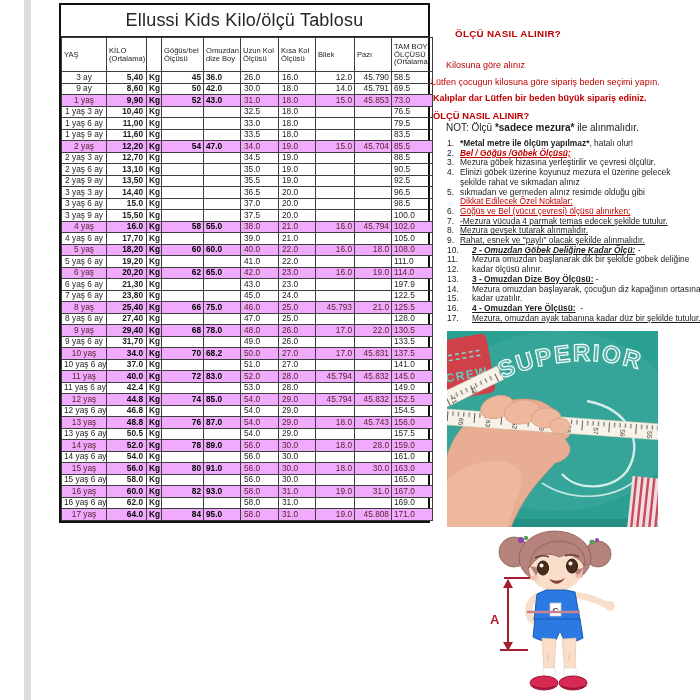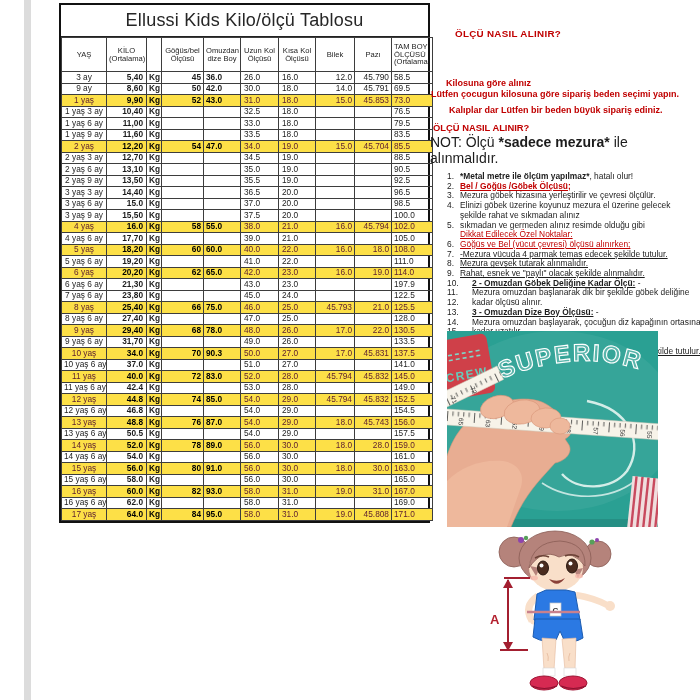--- a/index.html
+++ b/index.html
@@ -6,51 +6,51 @@
   body{width:700px;height:700px;position:relative;background:#fff;overflow:hidden;
        font-family:"Liberation Sans",sans-serif;color:#1c1c1c}
   .gray-strip{position:absolute;left:24px;top:0;width:7px;height:700px;background:#dcdcdc}
 
   
   .table-wrap{position:absolute;left:59px;top:3px;width:371px;border:2px solid #111;box-sizing:border-box;background:#fff}
   .tbl-title{height:31px;border-bottom:1px solid #222;display:flex;align-items:center;justify-content:center;
              font-size:18px;color:#262626;letter-spacing:.2px}
   table{border-collapse:collapse;width:100%;table-layout:fixed}
   th,td{border:1px solid #3d3d3d;padding:0 2px;line-height:1.05;overflow:hidden;box-sizing:border-box}
-  th{height:34px;font-weight:normal;font-size:7.6px;text-align:center;white-space:normal;color:#1c1c1c}
+  th{height:34px;font-weight:normal;font-size:7.6px;text-align:left;white-space:normal;color:#1c1c1c}
   th.c1,th.c3,th.c4{font-weight:normal}
   th.c9{text-align:left}
   td{height:11.5px;font-size:8.3px;white-space:nowrap;color:#1c1c1c}
   td.b{font-weight:bold}
   td.c0{text-align:center}
   td.c1{text-align:right;padding-right:3px}
   td.c2{text-align:left}
   td.c3{text-align:right}
   td.c4{text-align:left}
   td.c5,td.c6{text-align:left;padding-left:3px}
   td.c7,td.c8{text-align:right}
   td.c9{text-align:left}
-  tr.hl{background:#fde047}
+  tr.hl{background:#f0abfc}
   tr.hl td{color:#5e2130}
   tr.hl td.b{color:#000}
 
   
   .panel{position:absolute;left:430px;top:28px;width:268px;font-size:9px}
   .p-head{color:#c00000;font-weight:bold;font-size:9.8px;margin-left:25px;letter-spacing:.3px}
-  .intro1{margin-top:39px;margin-left:16px;color:#c00000;font-weight:bold}
-  .intro2{margin-top:1px;margin-left:1px;color:#c00000;font-weight:bold}
-  .intro3{margin-top:6px;margin-left:19px;color:#c00000;font-weight:bold}
+  .intro1{margin-top:21px;margin-left:16px;color:#c00000;font-weight:normal}
+  .intro2{margin-top:7px;margin-left:1px;color:#c00000;font-weight:normal}
+  .intro3{margin-top:6px;margin-left:3px;color:#c00000;font-weight:bold}
   .p-head2{margin-top:7px;margin-left:3px;color:#c00000;font-weight:bold;font-size:9.4px}
-  .note{margin-left:0;margin-top:1px;font-size:14px}
+  .note{margin-left:16px;margin-top:1px;font-size:10px}
   .ilist{margin-top:6px;margin-left:17px;font-size:8.4px}
   .li{display:flex;line-height:9.7px;white-space:pre}
   .li .num{width:13px;flex:none}
   .li.wide .num{width:25px}
   .p-b{font-weight:bold}
-  .p-i{}
+  .p-i{font-style:italic}
   .p-u{text-decoration:underline}
   .p-r{color:#c00000}
 
   
   .photo{position:absolute;left:447px;top:331px;width:211px;height:196px}
   .girl{position:absolute;left:480px;top:528px;width:160px;height:170px}
 </style>
 </head>
 <body>
 
@@ -372,21 +372,21 @@
           <td class="c6">26.0</td>
           <td class="c7"></td>
           <td class="c8"></td>
           <td class="c9">133.5</td>
         </tr>
         <tr class="hl">
           <td class="c0">10 yaş</td>
           <td class="c1 b">34.0</td>
           <td class="c2 b">Kg</td>
           <td class="c3 b">70</td>
-          <td class="c4 b">90.3</td>
+          <td class="c4 b">68.2</td>
           <td class="c5">50.0</td>
           <td class="c6">27.0</td>
           <td class="c7">17.0</td>
           <td class="c8">45.831</td>
           <td class="c9">137.5</td>
         </tr>
         <tr>
           <td class="c0">10 yaş 6 ay</td>
           <td class="c1 b">37.0</td>
           <td class="c2 b">Kg</td>

